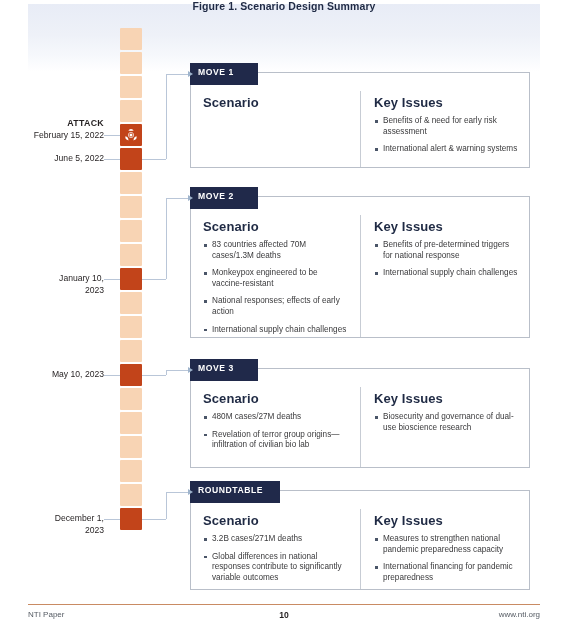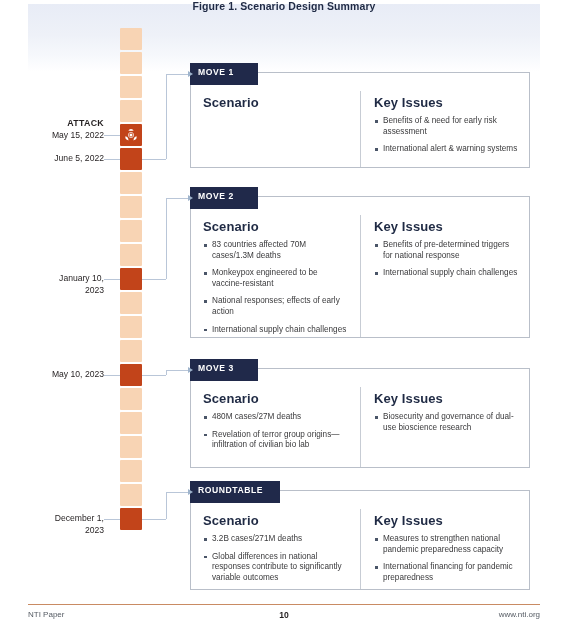--- a/index.html
+++ b/index.html
@@ -176,21 +176,21 @@
       <div class="tl-seg dark" style="top: 336px; height: 22px;"></div>
       <div class="tl-seg" style="top: 360px; height: 22px;"></div>
       <div class="tl-seg" style="top: 384px; height: 22px;"></div>
       <div class="tl-seg" style="top: 408px; height: 22px;"></div>
       <div class="tl-seg" style="top: 432px; height: 22px;"></div>
       <div class="tl-seg" style="top: 456px; height: 22px;"></div>
       <div class="tl-seg dark" style="top: 480px; height: 22px;"></div>
     </div>
 
   <div id="date-labels">
-      <div class="date-label" style="left: 28px; width: 76px; top: 118px;"><span class="attack">ATTACK</span><span>May 15, 2022</span></div>
+      <div class="date-label" style="left: 28px; width: 76px; top: 118px;"><span class="attack">ATTACK</span><span>February 15, 2022</span></div>
       <div class="leader" style="left: 104px; width: 16px; top: 135px;"></div>
       <div class="date-label" style="left: 28px; width: 76px; top: 153px;"><span>June 5, 2022</span></div>
       <div class="leader" style="left: 104px; width: 16px; top: 159px;"></div>
       <div class="date-label" style="left: 28px; width: 76px; top: 273px;"><span>January 10,
 2023</span></div>
       <div class="leader" style="left: 104px; width: 16px; top: 279px;"></div>
       <div class="date-label" style="left: 28px; width: 76px; top: 369px;"><span>May 10, 2023</span></div>
       <div class="leader" style="left: 104px; width: 16px; top: 375px;"></div>
       <div class="date-label" style="left: 28px; width: 76px; top: 513px;"><span>December 1,
 2023</span></div>

